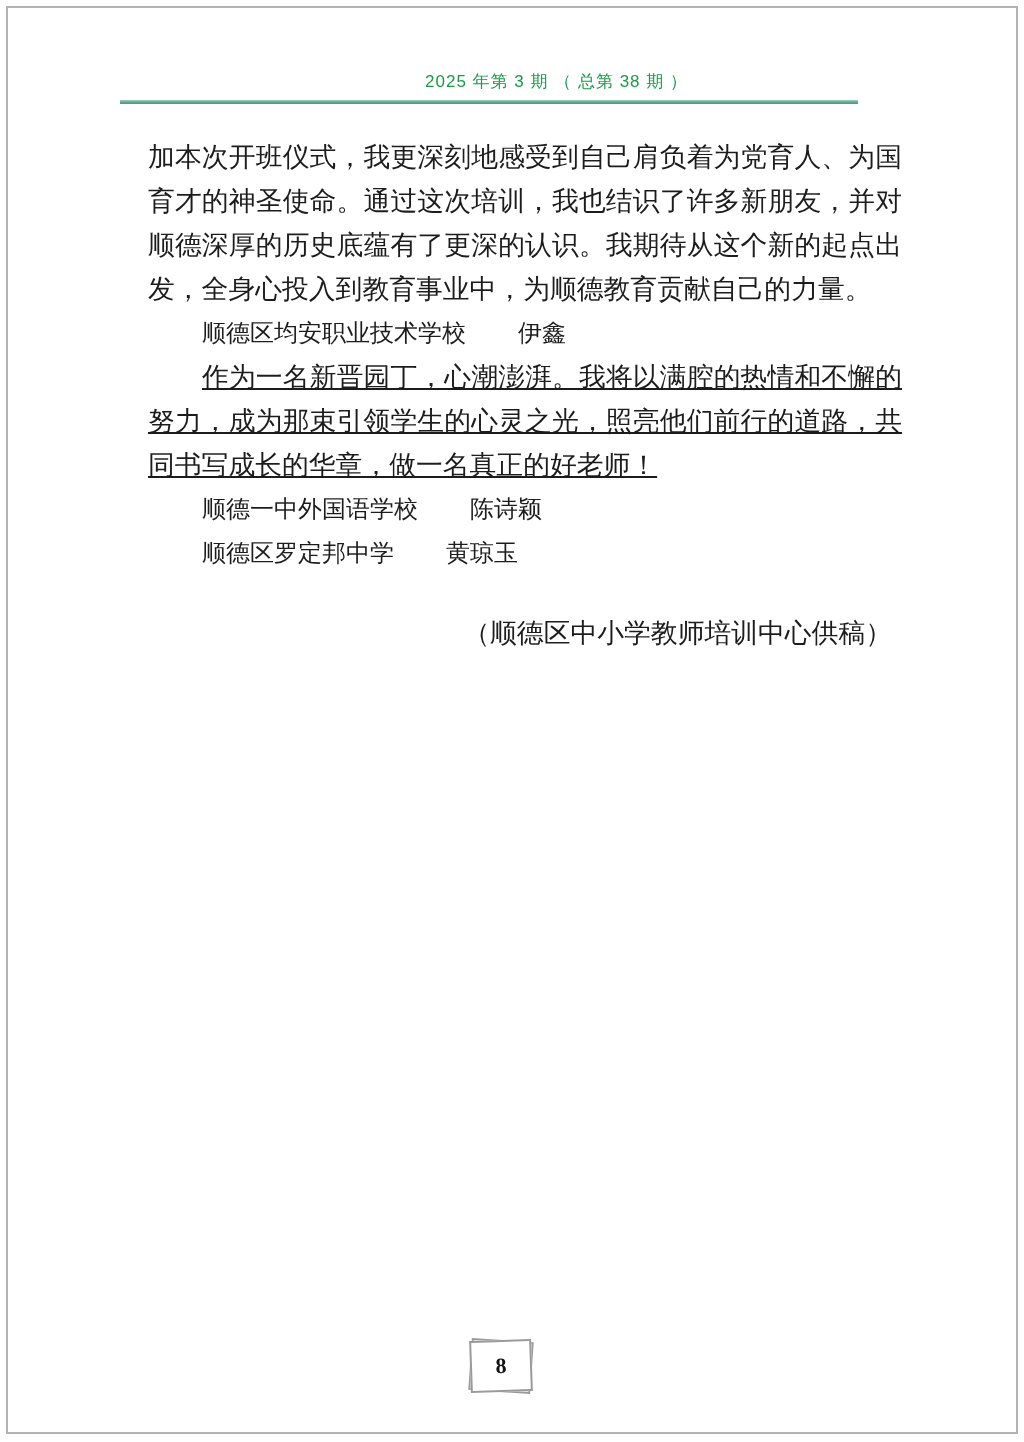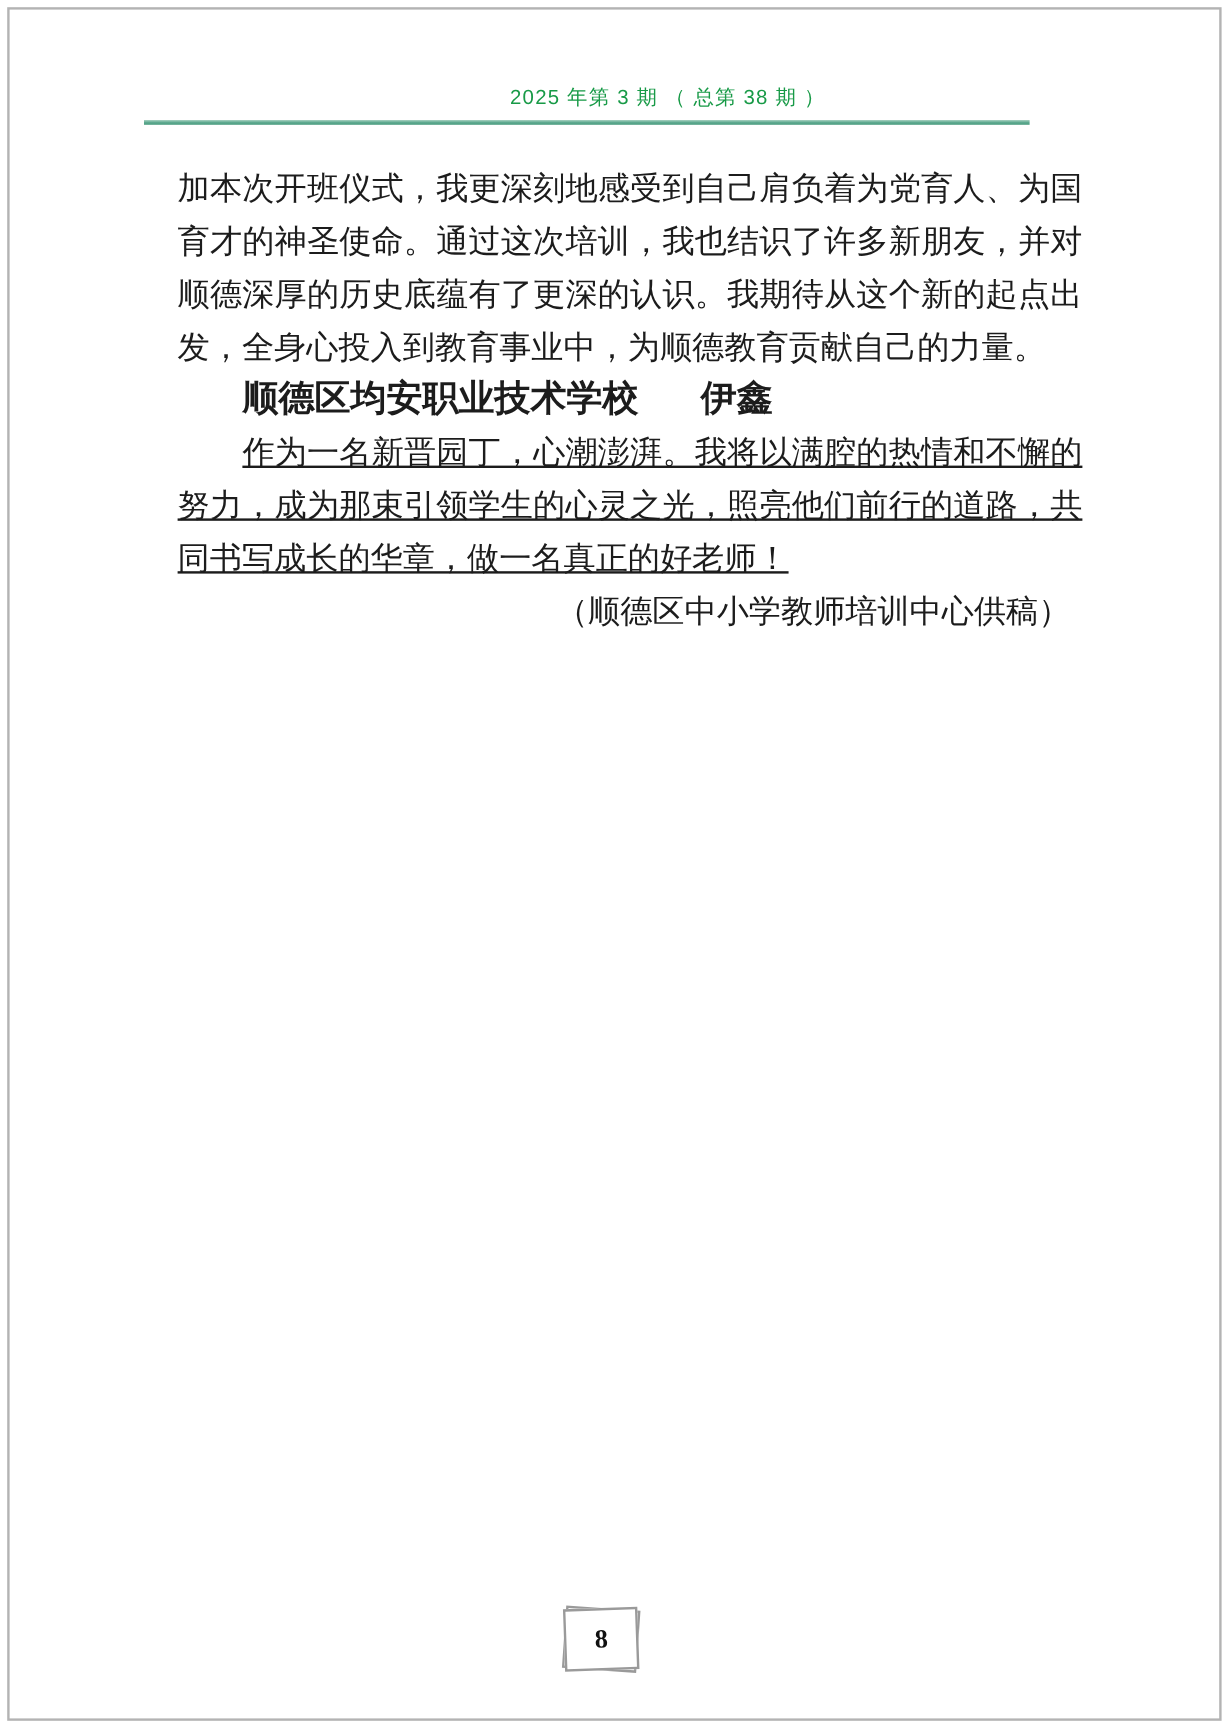--- a/index.html
+++ b/index.html
@@ -45,30 +45,31 @@
     font-size: 26.8px;
     line-height: 44px;
     color: #1c1c1c;
     text-align: justify;
     text-align-last: left;
   }
   .content p { margin: 0; }
   p.body-para.indent { text-indent: 54px; text-decoration: underline; }
   p.heading {
     font-family: "Liberation Sans", "DejaVu Sans", sans-serif;
-    font-weight: bold;
-    font-size: 30px;
+    font-weight: normal;
+    font-size: 24px;
     text-indent: 54px;
     text-align: right;
   }
   p.heading .author { margin-left: 52px; }
   p.attribution {
     text-align: right;
     text-align-last: right;
     padding-right: 10px;
+    margin-top: 36px;
   }
   .pagenum {
     position: absolute;
     left: 467px; top: 1337px;
     width: 68px; height: 58px;
   }
   .pn-back {
     position: absolute;
     left: 3px; top: 3px; right: 3px; bottom: 3px;
     border: 2px solid #9a9a9a;
@@ -104,22 +105,24 @@
   <div class="rule"></div>
 
   <div class="content">
 
     <p class="body-para">加本次开班仪式，我更深刻地感受到自己肩负着为党育人、为国育才的神圣使命。通过这次培训，我也结识了许多新朋友，并对顺德深厚的历史底蕴有了更深的认识。我期待从这个新的起点出发，全身心投入到教育事业中，为顺德教育贡献自己的力量。</p>
 
     <p class="heading"><span>顺德区均安职业技术学校</span><span class="author">伊鑫</span></p>
 
     <p class="body-para indent">作为一名新晋园丁，心潮澎湃。我将以满腔的热情和不懈的努力，成为那束引领学生的心灵之光，照亮他们前行的道路，共同书写成长的华章，做一名真正的好老师！</p>
 
+    <p class="heading"><span>顺德一中外国语学校</span><span class="author">陈诗颖</span></p>
 
 
+    <p class="heading"><span>顺德区罗定邦中学</span><span class="author">黄琼玉</span></p>
 
 
 
 
     <p class="attribution">（顺德区中小学教师培训中心供稿）</p>
 
   </div>
 
   <div class="pagenum">
     <div class="pn-back"></div>

